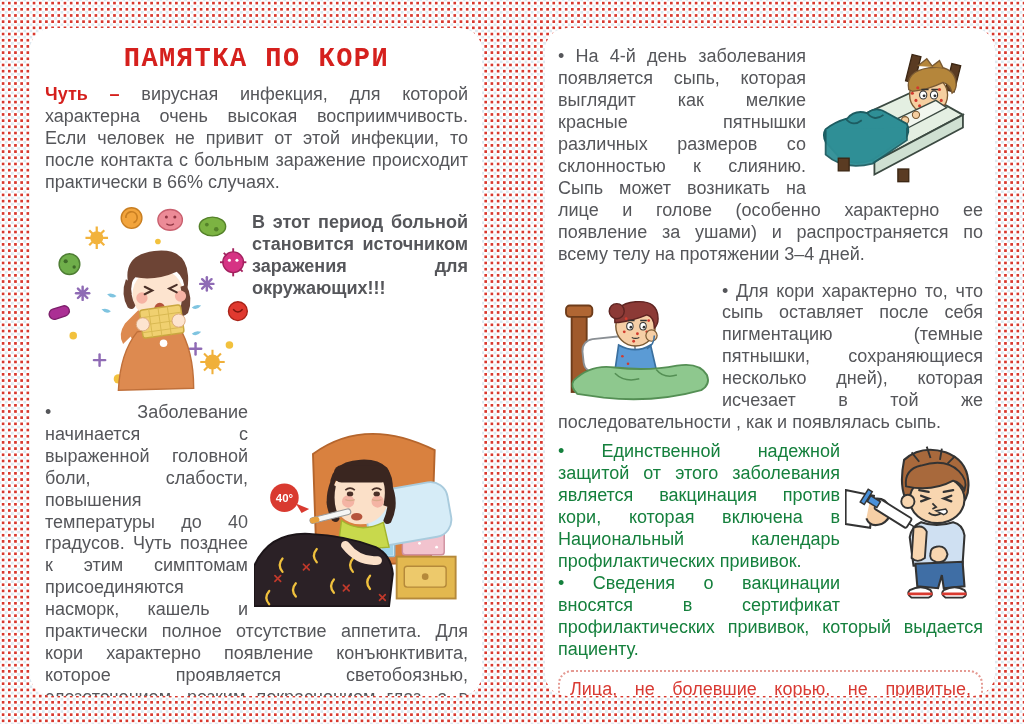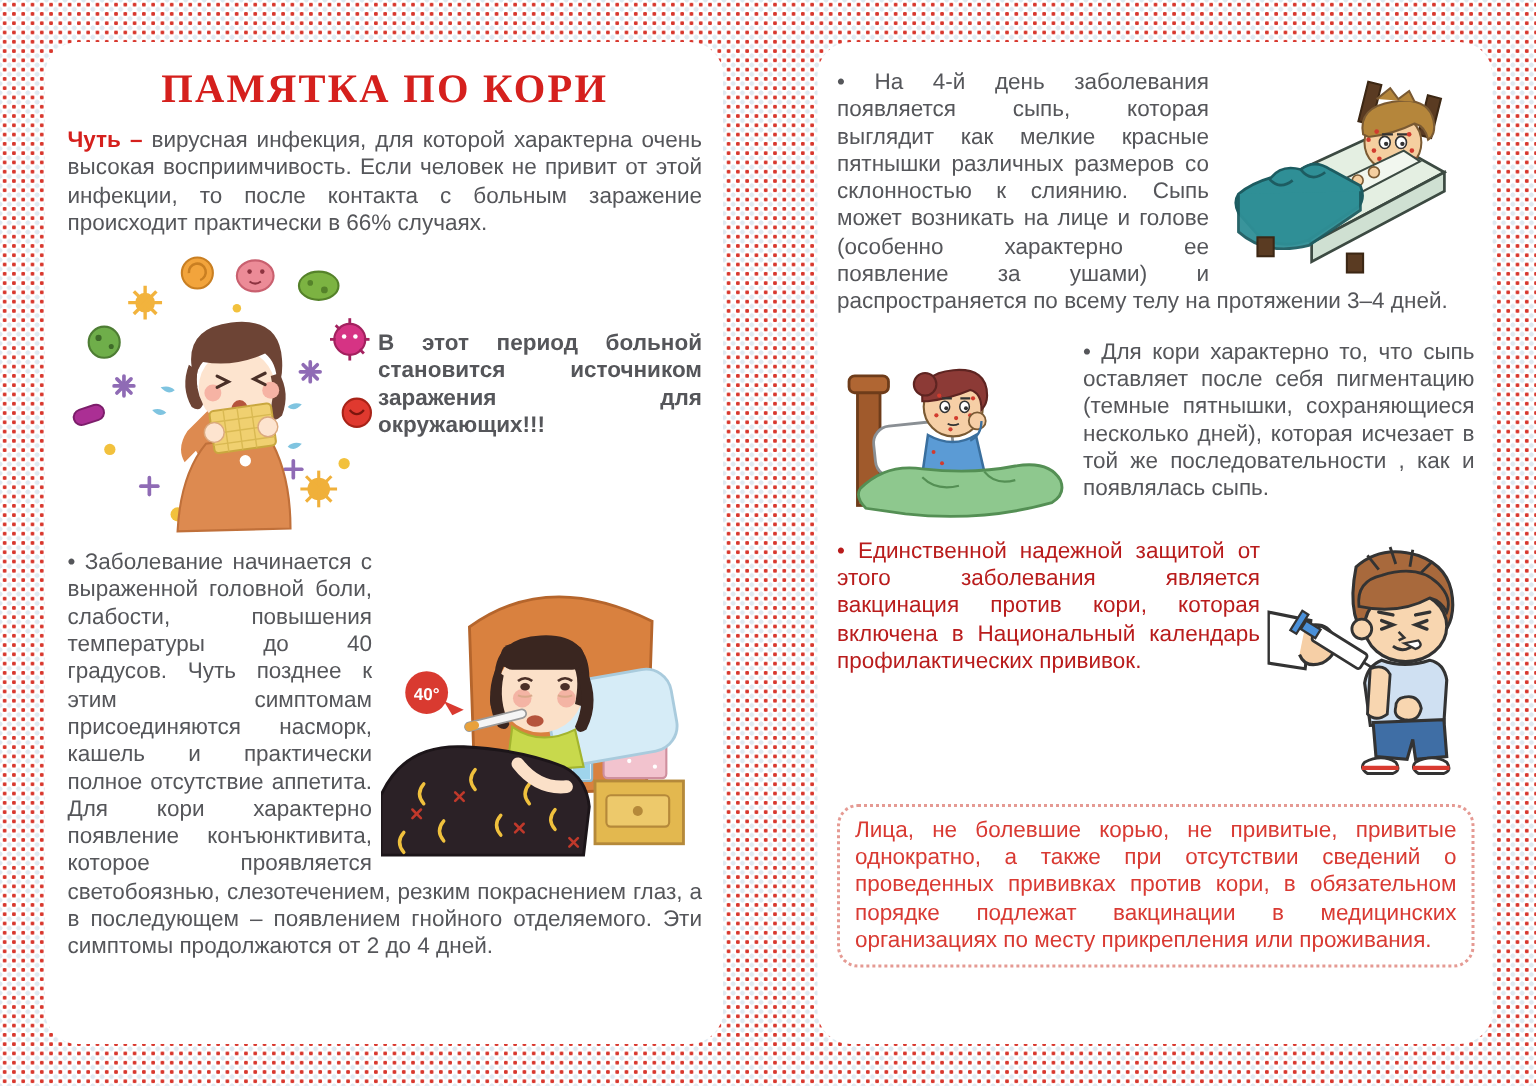--- a/index.html
+++ b/index.html
@@ -11,26 +11,26 @@
       radial-gradient(circle,#d8382e 1.25px,rgba(216,56,46,0) 1.45px),
       radial-gradient(circle,#dfe9f0 1.5px,rgba(223,233,240,0) 1.7px);
     background-size:6.2px 6.2px,6.2px 6.2px;
     background-position:0 0,3.1px 3.1px;
   }
   .page{position:absolute;top:28px;height:668px;background:#ffffff;border-radius:22px;overflow:hidden;box-sizing:border-box;}
   .page-left{left:30px;width:452px;padding:10px 14px 8px 15px;}
   .page-right{left:545px;width:450px;padding:14px 12px 8px 13px;}
   .title{
     text-align:center;color:#d5201d;font-weight:bold;font-size:27px;
-    letter-spacing:1.5px;margin:6px 0 10px 0;font-family:Liberation Serif, serif;
+    letter-spacing:1.5px;margin:6px 0 10px 0;font-family:Liberation Mono, monospace;
   }
-  p,.txt{font-size:15px;line-height:1.22;color:#55565a;margin:0;text-align:justify;}
+  p,.txt{font-size:18px;line-height:1.22;color:#55565a;margin:0;text-align:justify;}
   .lead{color:#d5201d;font-weight:bold;}
-  .boldtxt{font-weight:bold;margin-top:44px;}
-  .redtxt{color:#b91c1c;}
+  .boldtxt{font-weight:bold;}
+  .redtxt{color:#15803d;}
   .sec{margin-top:8px;}
   .sec::after{content:"";display:block;clear:both;height:0;}
   .fl-left{float:left;}
   .fl-right{float:right;}
   .pt{padding-top:10px;}
   .notice-box{
     margin-top:9px;border:2px dotted #e59a93;border-radius:14px;
     padding:7px 10px;box-sizing:border-box;
   }
   .notice-box p{color:#d93a33;}
@@ -381,20 +381,21 @@
 
         <path d="M96,112 q10,-2 12,8 q-2,10 -12,8 q-8,-2 -6,-9 q0,-6 6,-7z" fill="#f8d6b0" stroke="#333" stroke-width="2"></path>
 
         <path d="M74,130 l50,-2 2,26 -22,2 -2,-14 -4,14 -22,-2 z" fill="#3f6ea5" stroke="#333" stroke-width="2.2"></path>
 
         <path d="M68,158 q12,-6 22,0 q4,6 -2,8 l-18,0 q-6,-4 -2,-8z" fill="#ffffff" stroke="#333" stroke-width="2"></path>
         <path d="M104,158 q12,-6 22,0 q4,6 -2,8 l-18,0 q-6,-4 -2,-8z" fill="#ffffff" stroke="#333" stroke-width="2"></path>
         <path d="M66,162 h26 M102,162 h26" stroke="#d93a30" stroke-width="3"></path>
       </svg>
       <p class="redtxt">• Единственной надежной защитой от этого заболевания является вакцинация против кори, которая включена в Национальный календарь профилактических прививок.</p>
+      <p class="redtxt">• Сведения о вакцинации вносятся в сертификат профилактических прививок, который выдается пациенту.</p>
     </div>
 
     <div class="notice-box">
       <p>Лица, не болевшие корью, не привитые, привитые однократно, а также при отсутствии сведений о проведенных прививках против кори, в обязательном порядке подлежат вакцинации в медицинских организациях по месту прикрепления или проживания.</p>
     </div>
   </div>
 
 </div>
 
 </body></html>

